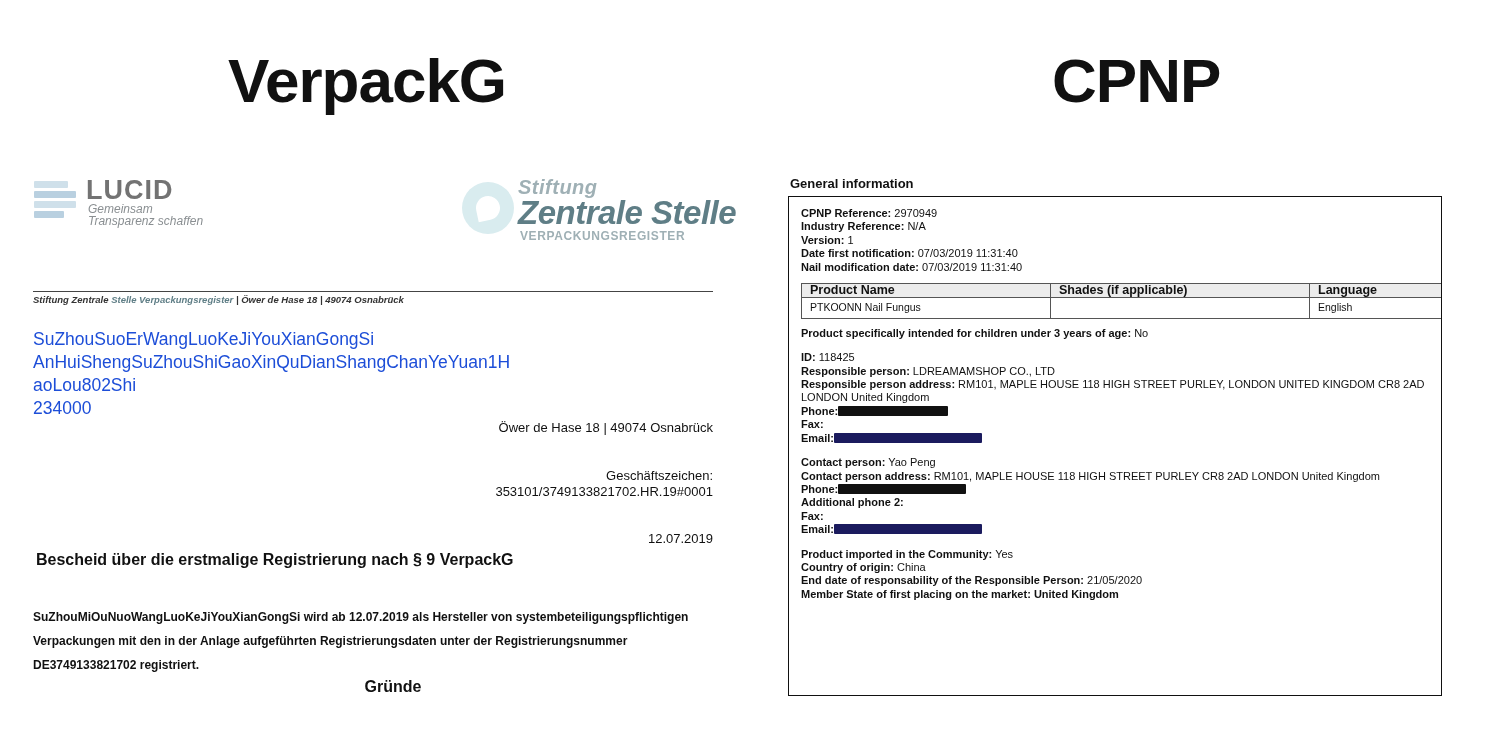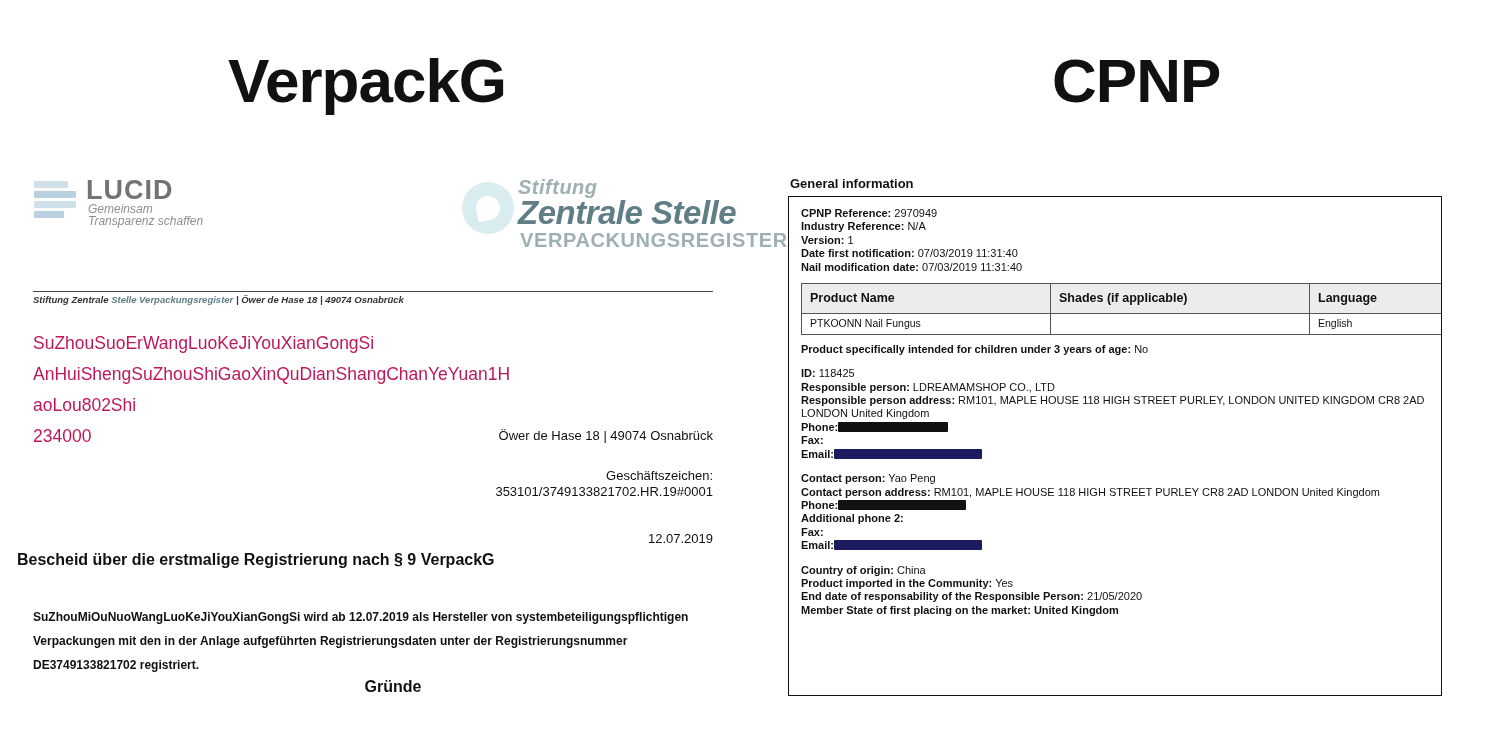--- a/index.html
+++ b/index.html
@@ -125,21 +125,21 @@
     font-size: 33px;
     font-style: italic;
     font-weight: bold;
     color: #5f7e86;
     letter-spacing: -0.5px;
   }
   .zs-l3 {
     position: absolute;
     left: 58px;
     top: 59px;
-    font-size: 20px;
+    font-size: 12px;
     font-weight: bold;
     color: #9fb0b5;
     letter-spacing: 0.6px;
   }
 
   
   .rule-line {
     position: absolute;
     left: 33px;
     top: 291px;
@@ -157,39 +157,39 @@
     color: #333;
     white-space: nowrap;
   }
   .letterhead .accent { color: #5f7e86; }
 
   .addr-block {
     position: absolute;
     left: 33px;
     top: 328px;
     font-size: 17.5px;
-    line-height: 31px;
-    color: #be185d;
+    line-height: 23px;
+    color: #1d4ed8;
     white-space: pre;
   }
 
   .right-meta {
     position: absolute;
     font-size: 13px;
     color: #111;
     text-align: right;
   }
-  #meta-address { left: 313px; top: 420px; width: 400px; margin-top: 8px; }
+  #meta-address { left: 313px; top: 420px; width: 400px; }
   #meta-gz-label { left: 313px; top: 468px; width: 400px; }
   #meta-gz-value { left: 313px; top: 484px; width: 400px; }
   #meta-date { left: 313px; top: 531px; width: 400px; }
 
   .headline-1 {
     position: absolute;
-    left: 17px;
+    left: 36px;
     top: 551px;
     font-size: 16px;
     font-weight: bold;
     color: #111;
     white-space: nowrap;
   }
   .body-bold {
     position: absolute;
     left: 33px;
     top: 605px;
@@ -241,21 +241,21 @@
   .cpnp-table {
     margin-top: 9px;
     margin-bottom: 8px;
     border-collapse: collapse;
     width: 600px;
     table-layout: fixed;
   }
   .cpnp-table th, .cpnp-table td {
     border: 1px solid #555;
     text-align: left;
-    padding: 8px 8px;
+    padding: 0 8px;
     font-size: 12px;
   }
   .cpnp-table th {
     background: #ececec;
     font-weight: bold;
     font-size: 12.5px;
   }
   .cpnp-table td { font-size: 10.5px; padding: 3px 8px; }
   .col-a { width: 232px; }
   .col-b { width: 242px; margin-left: 45px; }
@@ -364,20 +364,20 @@
 
     <div class="kv"><b>Contact person:</b> <span class="val">Yao Peng</span></div>
     <div class="kv wrap2"><b>Contact person address:</b> <span class="val">RM101, MAPLE HOUSE 118 HIGH STREET PURLEY CR8 2AD LONDON United Kingdom</span></div>
     <div class="kv"><b>Phone:</b><span class="redact r-w128"></span></div>
     <div class="kv"><b>Additional phone 2:</b></div>
     <div class="kv"><b>Fax:</b></div>
     <div class="kv"><b>Email:</b><span class="redact blue r-w148"></span></div>
 
     <div class="gap-md"></div>
 
+    <div class="kv"><b>Product imported in the Community:</b> <span class="val">Yes</span></div>
     <div class="kv"><b>Country of origin:</b> <span class="val">China</span></div>
-    <div class="kv"><b>Product imported in the Community:</b> <span class="val">Yes</span></div>
     <div class="kv"><b>End date of responsability of the Responsible Person:</b> <span class="val">21/05/2020</span></div>
     <div class="kv"><b>Member State of first placing on the market:</b> <b>United Kingdom</b></div>
 
   </div>
 
 </div>
 
 </body></html>

